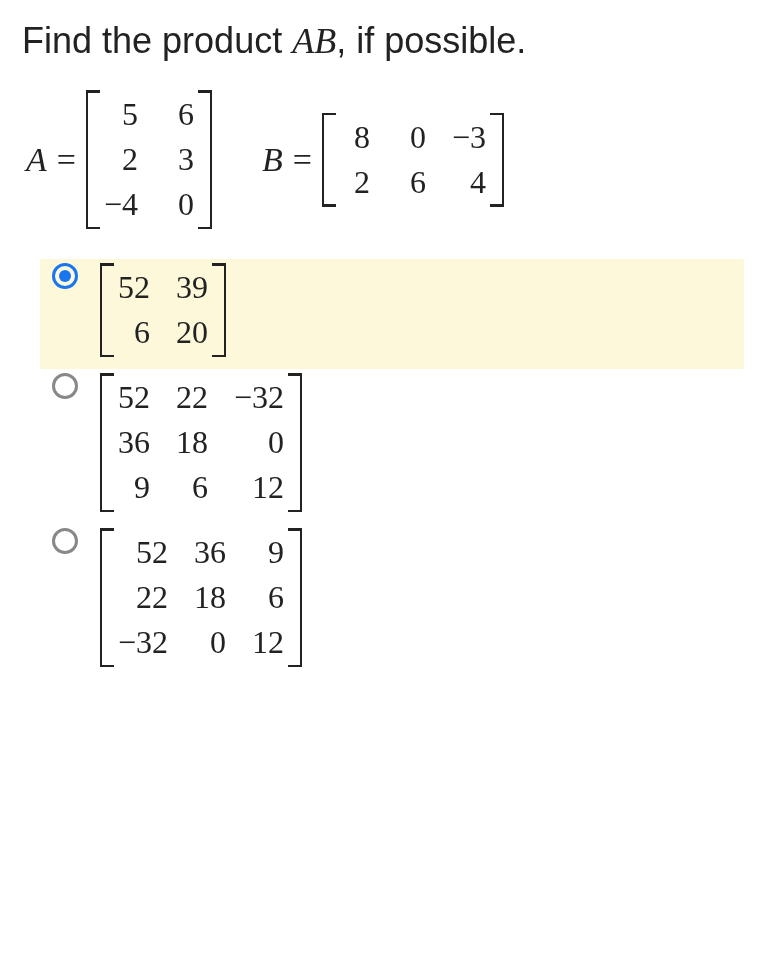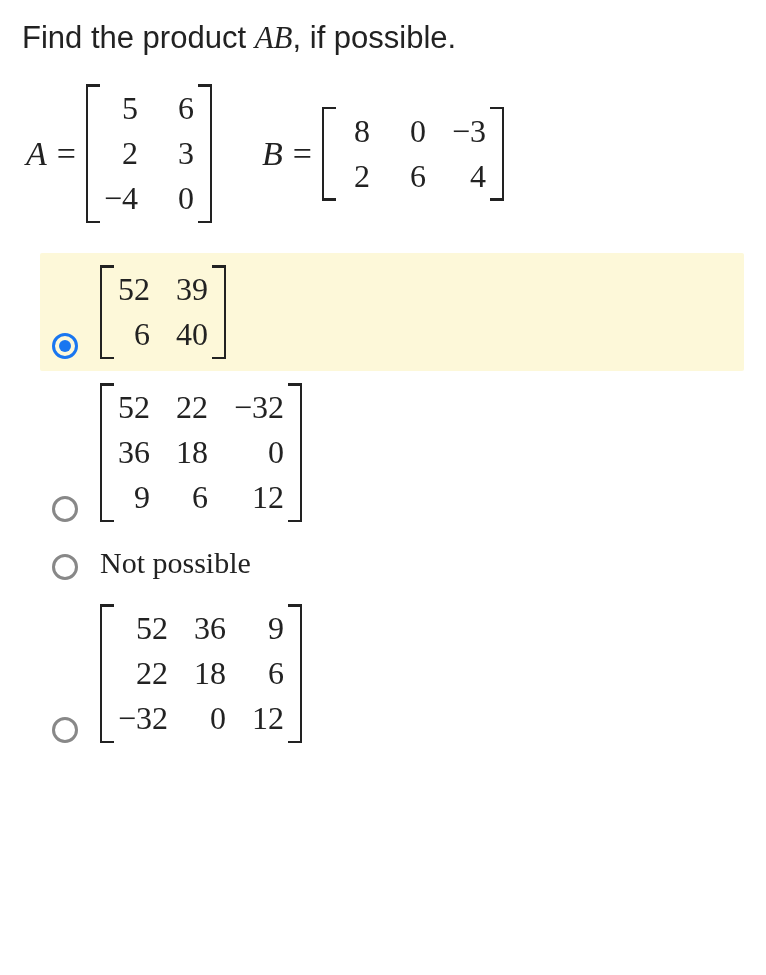--- a/index.html
+++ b/index.html
@@ -6,21 +6,21 @@
     margin: 0;
     padding: 20px 22px;
     font-family: Arial, Helvetica, sans-serif;
     font-size: 28px;
     color: #222;
     width: 766px;
     box-sizing: border-box;
   }
   .question {
     margin-bottom: 28px;
-    font-size: 31px;
+    font-size: 36px;
   }
   .italic { font-style: italic; font-family: 'Times New Roman', serif; }
   .mathrow {
     display: flex;
     align-items: center;
     gap: 50px;
     margin-bottom: 30px;
     margin-left: 4px;
   }
   .eq {
@@ -59,23 +59,23 @@
     align-items: center;
     font-size: 32px;
   }
   .mgrid span { min-width: 30px; text-align: right; }
   .cols2 { grid-template-columns: repeat(2, auto); }
   .cols3 { grid-template-columns: repeat(3, auto); }
 
   .options { margin-top: 10px; margin-left: 18px; }
   .option {
     display: flex;
-    align-items: flex-end;
+    align-items: flex-start;
     gap: 22px;
-    padding: 12px 8px 12px 12px;
+    padding: 4px 8px 12px 12px;
     border-radius: 2px;
   }
   .option.selected {
     background: #fdf8d9;
   }
   .radio {
     width: 26px; height: 26px;
     flex: 0 0 26px;
     border: 3px solid #888;
     border-radius: 50%;
@@ -143,21 +143,21 @@
 
 <div class="options">
     <div class="option selected">
       <div class="radio"></div>
       <span class="matrix">
         <span class="bracket left"></span>
         <span class="mgrid cols2">
           <span>52</span>
           <span>39</span>
           <span>6</span>
-          <span>40</span>
+          <span>20</span>
         </span>
         <span class="bracket right"></span>
       </span>
     </div>
     <div class="option">
       <div class="radio"></div>
       <span class="matrix">
         <span class="bracket left"></span>
         <span class="mgrid cols3">
           <span>52</span>
@@ -168,24 +168,20 @@
           <span>0</span>
           <span>9</span>
           <span>6</span>
           <span>12</span>
         </span>
         <span class="bracket right"></span>
       </span>
     </div>
     <div class="option">
       <div class="radio"></div>
-      <div class="opt-label">Not possible</div>
-    </div>
-    <div class="option">
-      <div class="radio"></div>
       <span class="matrix">
         <span class="bracket left"></span>
         <span class="mgrid cols3">
           <span>52</span>
           <span>36</span>
           <span>9</span>
           <span>22</span>
           <span>18</span>
           <span>6</span>
           <span>−32</span>

